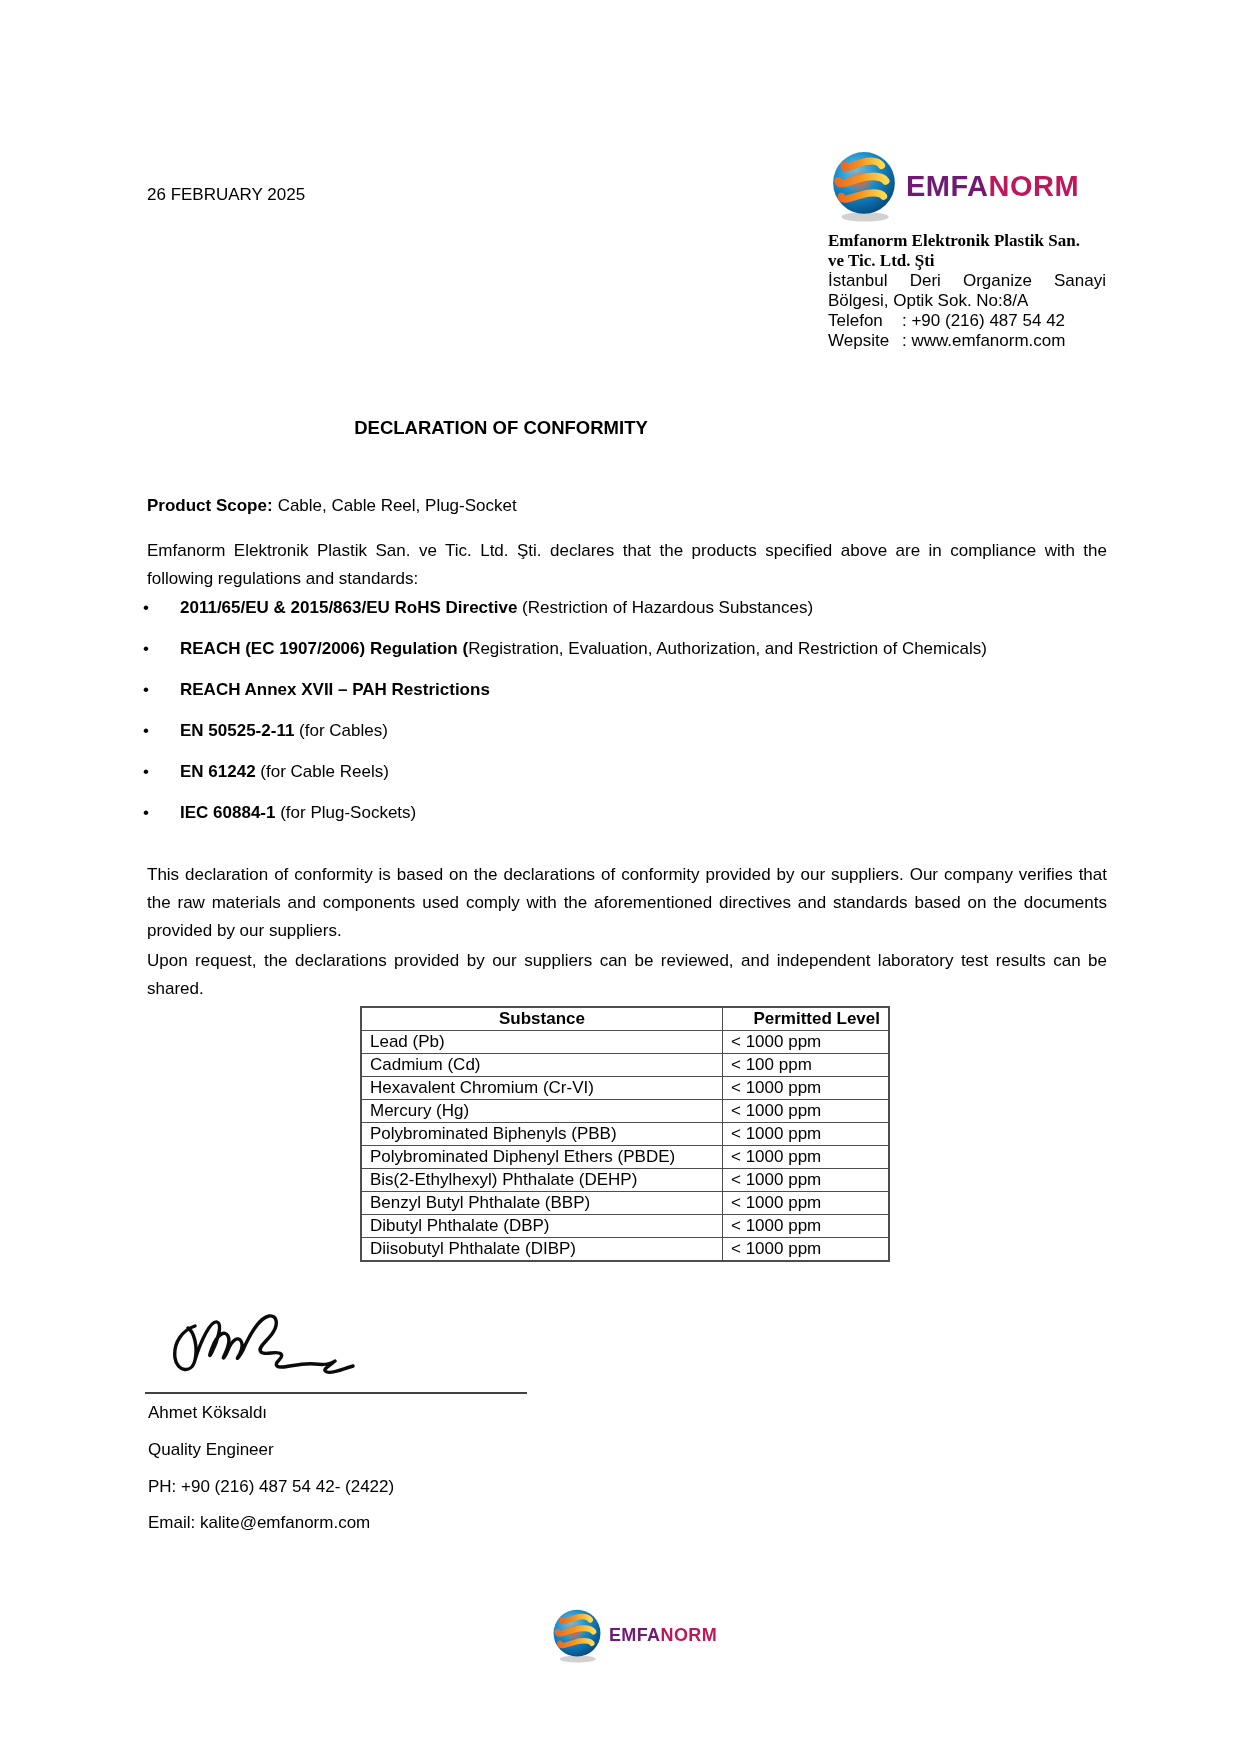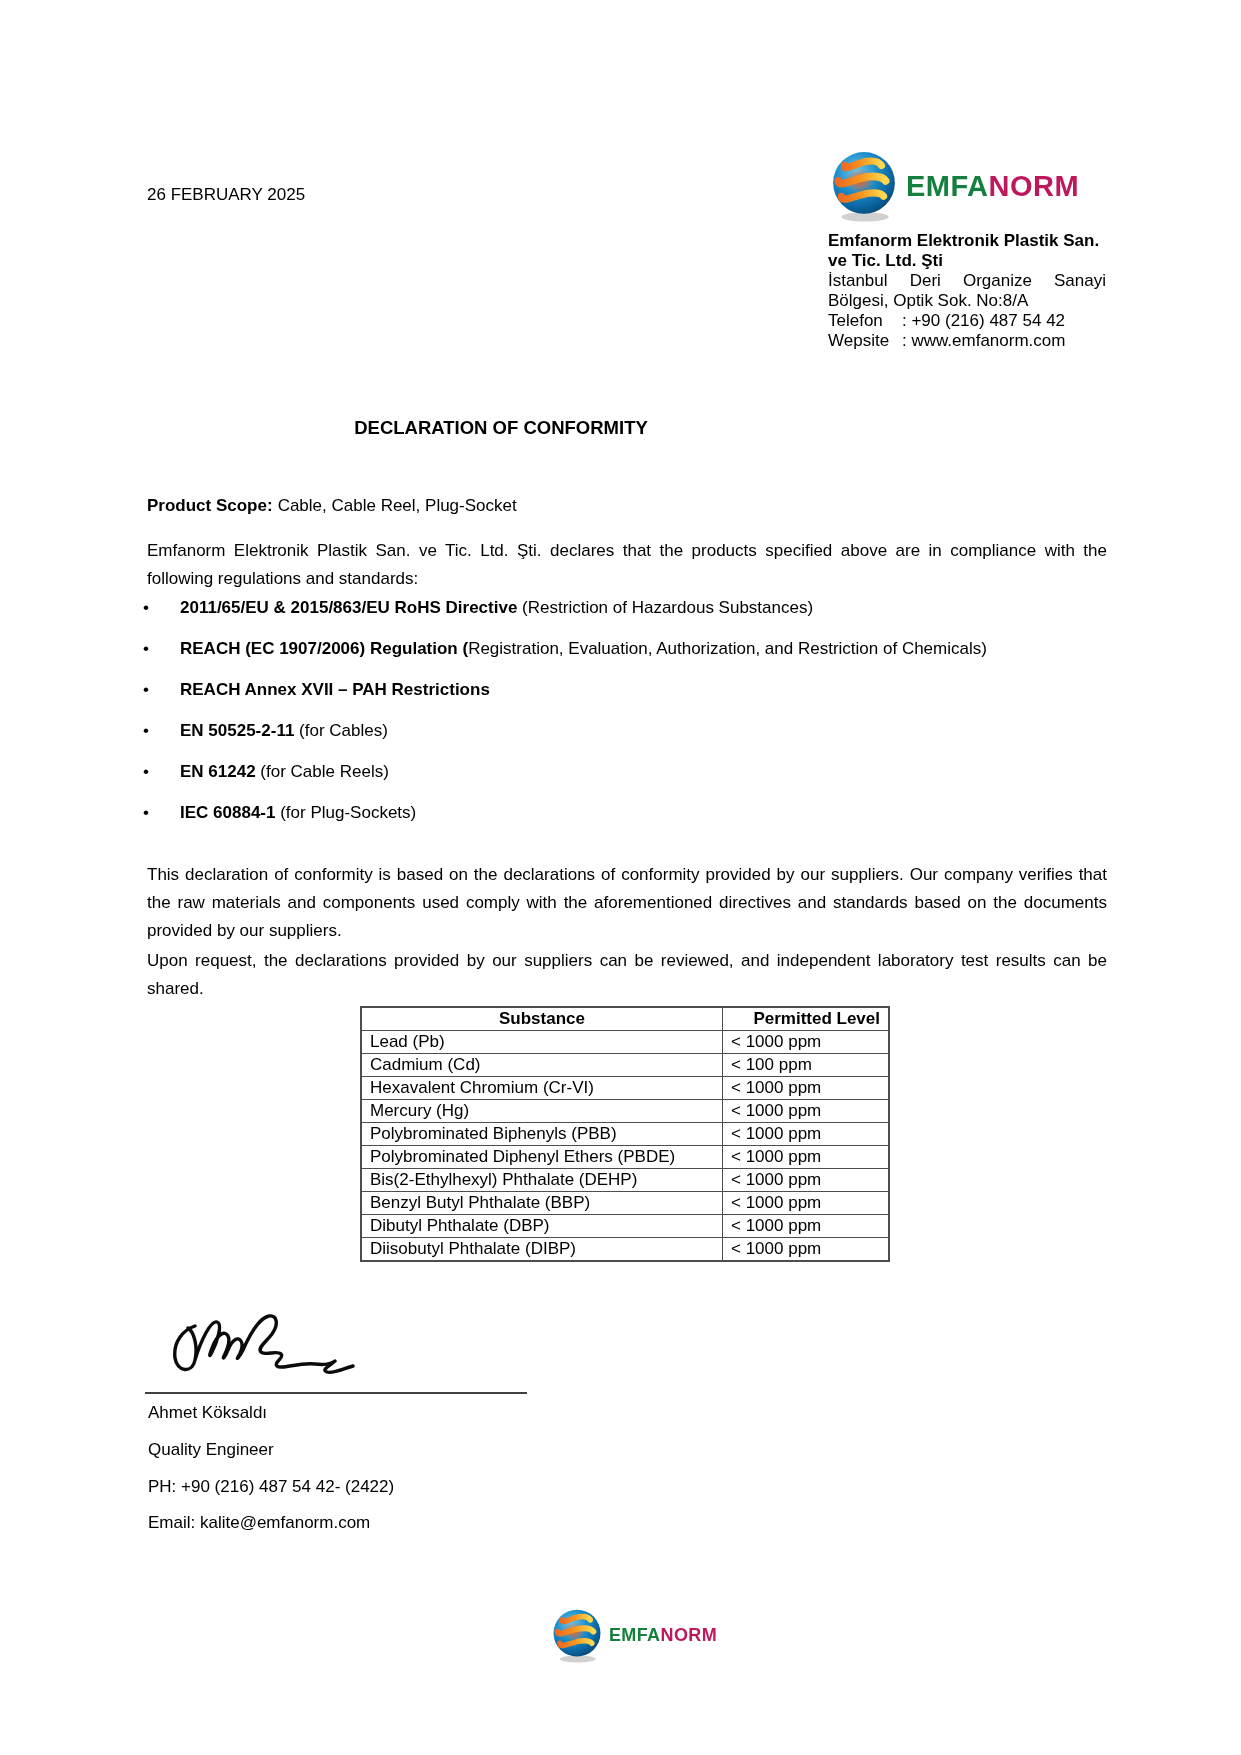--- a/index.html
+++ b/index.html
@@ -5,24 +5,24 @@
   html,body{margin:0;padding:0;background:#e8e8e8;}
   .page{
     position:relative;width:1241px;height:1755px;background:#ffffff;margin:0 auto;
     font-family:"Liberation Sans", sans-serif;color:#000;overflow:hidden;
   }
   .b{font-weight:bold;}
   
   .date{position:absolute;left:147px;top:185px;font-size:17px;}
   .logo-top{position:absolute;left:831px;top:150px;display:flex;align-items:center;}
   .wm{font-weight:bold;letter-spacing:.5px;margin-left:9px;font-size:29px;}
-  .wm-a{color:#15803d;}
+  .wm-a{color:#701a75;}
   .wm-b{color:#be185d;}
   .company{position:absolute;left:828px;top:231px;width:278px;font-size:17px;line-height:20px;}
-  .company-name{font-weight:bold;}
+  .company-name{font-weight:bold;font-family:Liberation Serif, serif;}
   .addr-just{text-align:justify;text-align-last:justify;}
   .crow .clabel{display:inline-block;width:74px;}
   
   .doc-title{position:absolute;left:0;top:417px;width:1002px;text-align:center;font-weight:bold;font-size:18.5px;}
   
   .scope{position:absolute;left:147px;top:496px;font-size:17px;text-align:right;}
   .scope .val{margin-left:5px;}
   .para{position:absolute;left:147px;width:960px;font-size:17px;line-height:28px;text-align:justify;}
   .intro{top:537px;}
   .para1{top:861px;}

